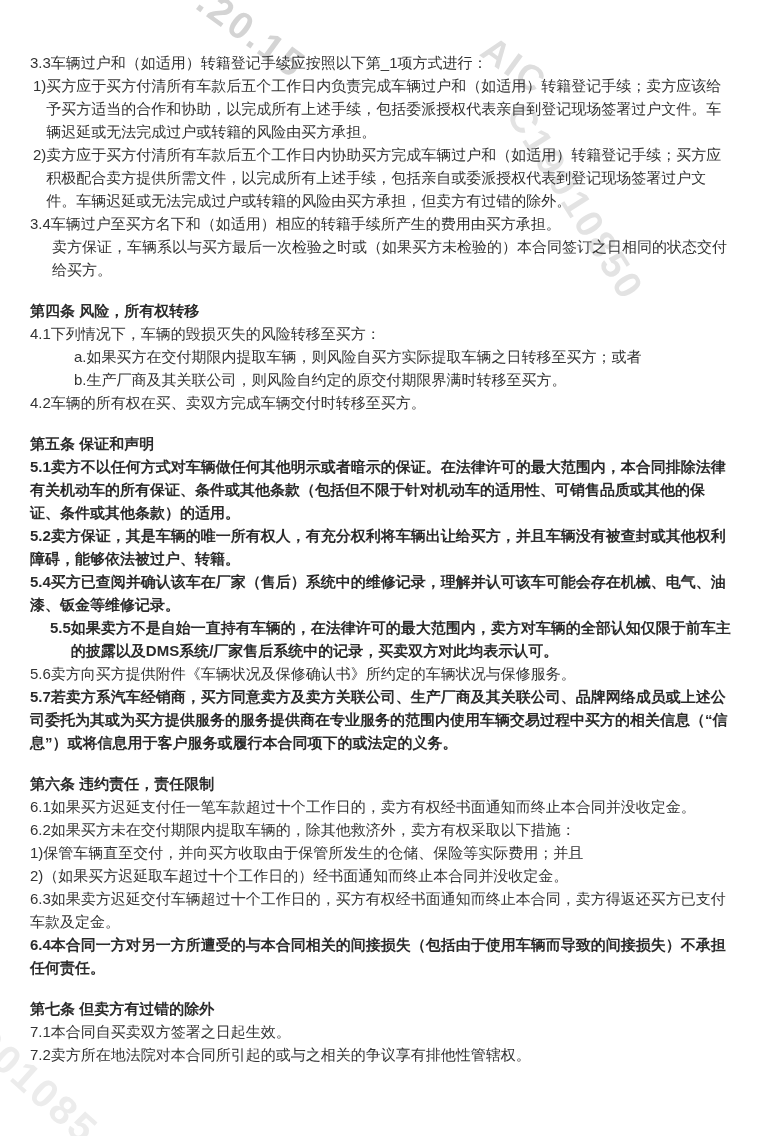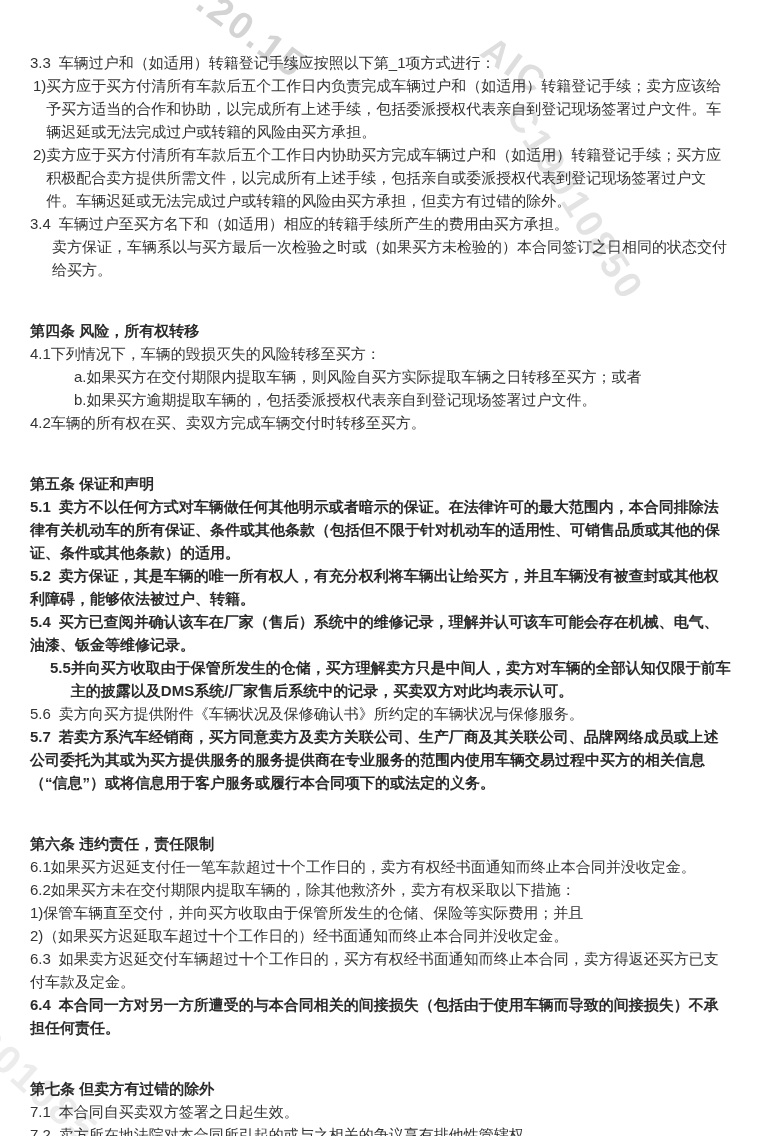--- a/index.html
+++ b/index.html
@@ -12,39 +12,39 @@
     overflow:hidden;
   }
   .page {
     position:relative;
     z-index:1;
     padding:51px 30px 0 30px;
     font-size:15px;
     line-height:23px;
   }
   p { margin:0; }
-  .flow .num { margin-right:8px; }
+  .flow .num { }
   .hang { display:flex; }
   .hang .num { flex:0 0 auto; }
   .w18 { flex-basis:18px; }
   .w25 { flex-basis:25px; }
   .w28 { flex-basis:28px; }
   .w32 { flex-basis:32px; }
   .w33 { flex-basis:33px;margin-left:20px; }
   .w35 { flex-basis:35px; }
   .w45 { flex-basis:45px; }
   .w50 { flex-basis:50px; }
   .pl3 .num { padding-left:3px; box-sizing:border-box; }
   .sub { margin-left:44px; }
   .ind35 { margin-left:22px; }
   .bold { font-weight:700; color:#2b2b2b; }
   .heading {
     font-weight:700;
     color:#2b2b2b;
-    margin-top:38px;
+    margin-top:18px;
   }
   .wm {
     position:absolute;
     z-index:0;
     font-weight:700;
     white-space:nowrap;
     transform-origin:left top;
     user-select:none;
     letter-spacing:3px;
   }
@@ -79,34 +79,34 @@
   <p class="hang">
       <span class="num w45">4.1</span>
       <span>下列情况下，车辆的毁损灭失的风险转移至买方：</span>
     </p>
   <p class="hang sub">
       <span class="num w18">a.</span>
       <span>如果买方在交付期限内提取车辆，则风险自买方实际提取车辆之日转移至买方；或者</span>
     </p>
   <p class="hang sub">
       <span class="num w18">b.</span>
-      <span>如果买方逾期提取车辆的，包括委派授权代表亲自到登记现场签署过户文件。</span>
+      <span>生产厂商及其关联公司，则风险自约定的原交付期限界满时转移至买方。</span>
     </p>
   <p class="hang">
       <span class="num w50">4.2</span>
       <span>车辆的所有权在买、卖双方完成车辆交付时转移至买方。</span>
     </p>
 
   <p class="heading">第五条 保证和声明</p>
   <p class="flow bold"><span class="num">5.1</span><span>卖方不以任何方式对车辆做任何其他明示或者暗示的保证。在法律许可的最大范围内，本合同排除法律有关机动车的所有保证、条件或其他条款（包括但不限于针对机动车的适用性、可销售品质或其他的保证、条件或其他条款）的适用。</span></p>
   <p class="flow bold"><span class="num">5.2</span><span>卖方保证，其是车辆的唯一所有权人，有充分权利将车辆出让给买方，并且车辆没有被查封或其他权利障碍，能够依法被过户、转籍。</span></p>
   <p class="flow bold"><span class="num">5.4</span><span>买方已查阅并确认该车在厂家（售后）系统中的维修记录，理解并认可该车可能会存在机械、电气、油漆、钣金等维修记录。</span></p>
   <p class="hang bold">
       <span class="num w33">5.5</span>
-      <span>并向买方收取由于保管所发生的仓储，买方理解卖方只是中间人，卖方对车辆的全部认知仅限于前车主的披露以及DMS系统/厂家售后系统中的记录，买卖双方对此均表示认可。</span>
+      <span>如果卖方不是自始一直持有车辆的，在法律许可的最大范围内，卖方对车辆的全部认知仅限于前车主的披露以及DMS系统/厂家售后系统中的记录，买卖双方对此均表示认可。</span>
     </p>
   <p class="flow"><span class="num">5.6</span><span>卖方向买方提供附件《车辆状况及保修确认书》所约定的车辆状况与保修服务。</span></p>
   <p class="flow bold"><span class="num">5.7</span><span>若卖方系汽车经销商，买方同意卖方及卖方关联公司、生产厂商及其关联公司、品牌网络成员或上述公司委托为其或为买方提供服务的服务提供商在专业服务的范围内使用车辆交易过程中买方的相关信息（“信息”）或将信息用于客户服务或履行本合同项下的或法定的义务。</span></p>
 
   <p class="heading">第六条 违约责任，责任限制</p>
   <p class="hang">
       <span class="num w28">6.1</span>
       <span>如果买方迟延支付任一笔车款超过十个工作日的，卖方有权经书面通知而终止本合同并没收定金。</span>
     </p>
   <p class="hang">

